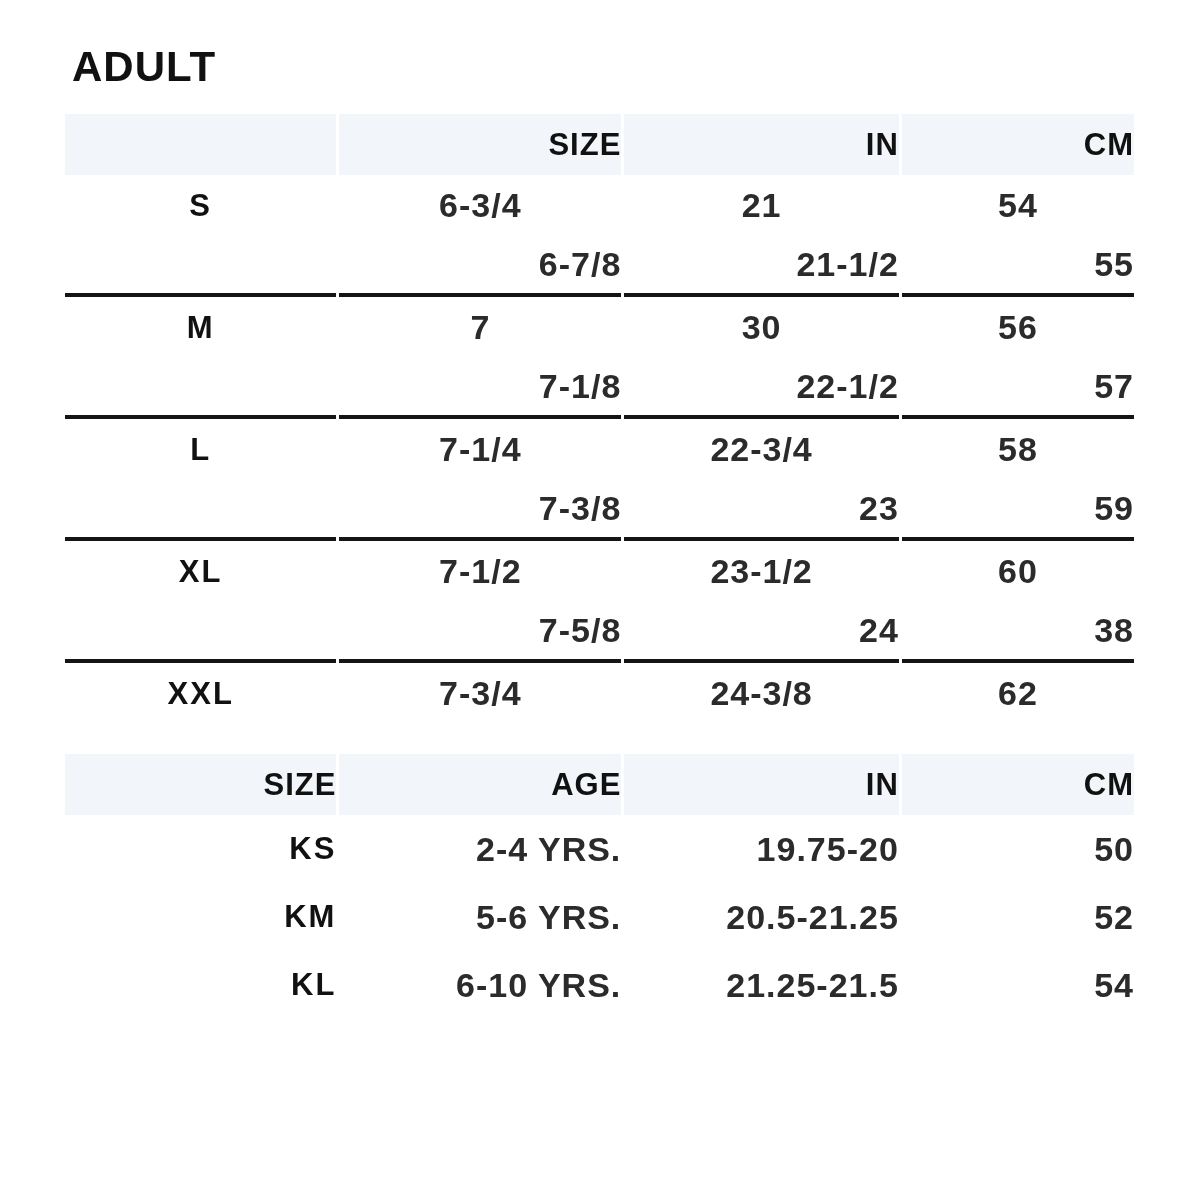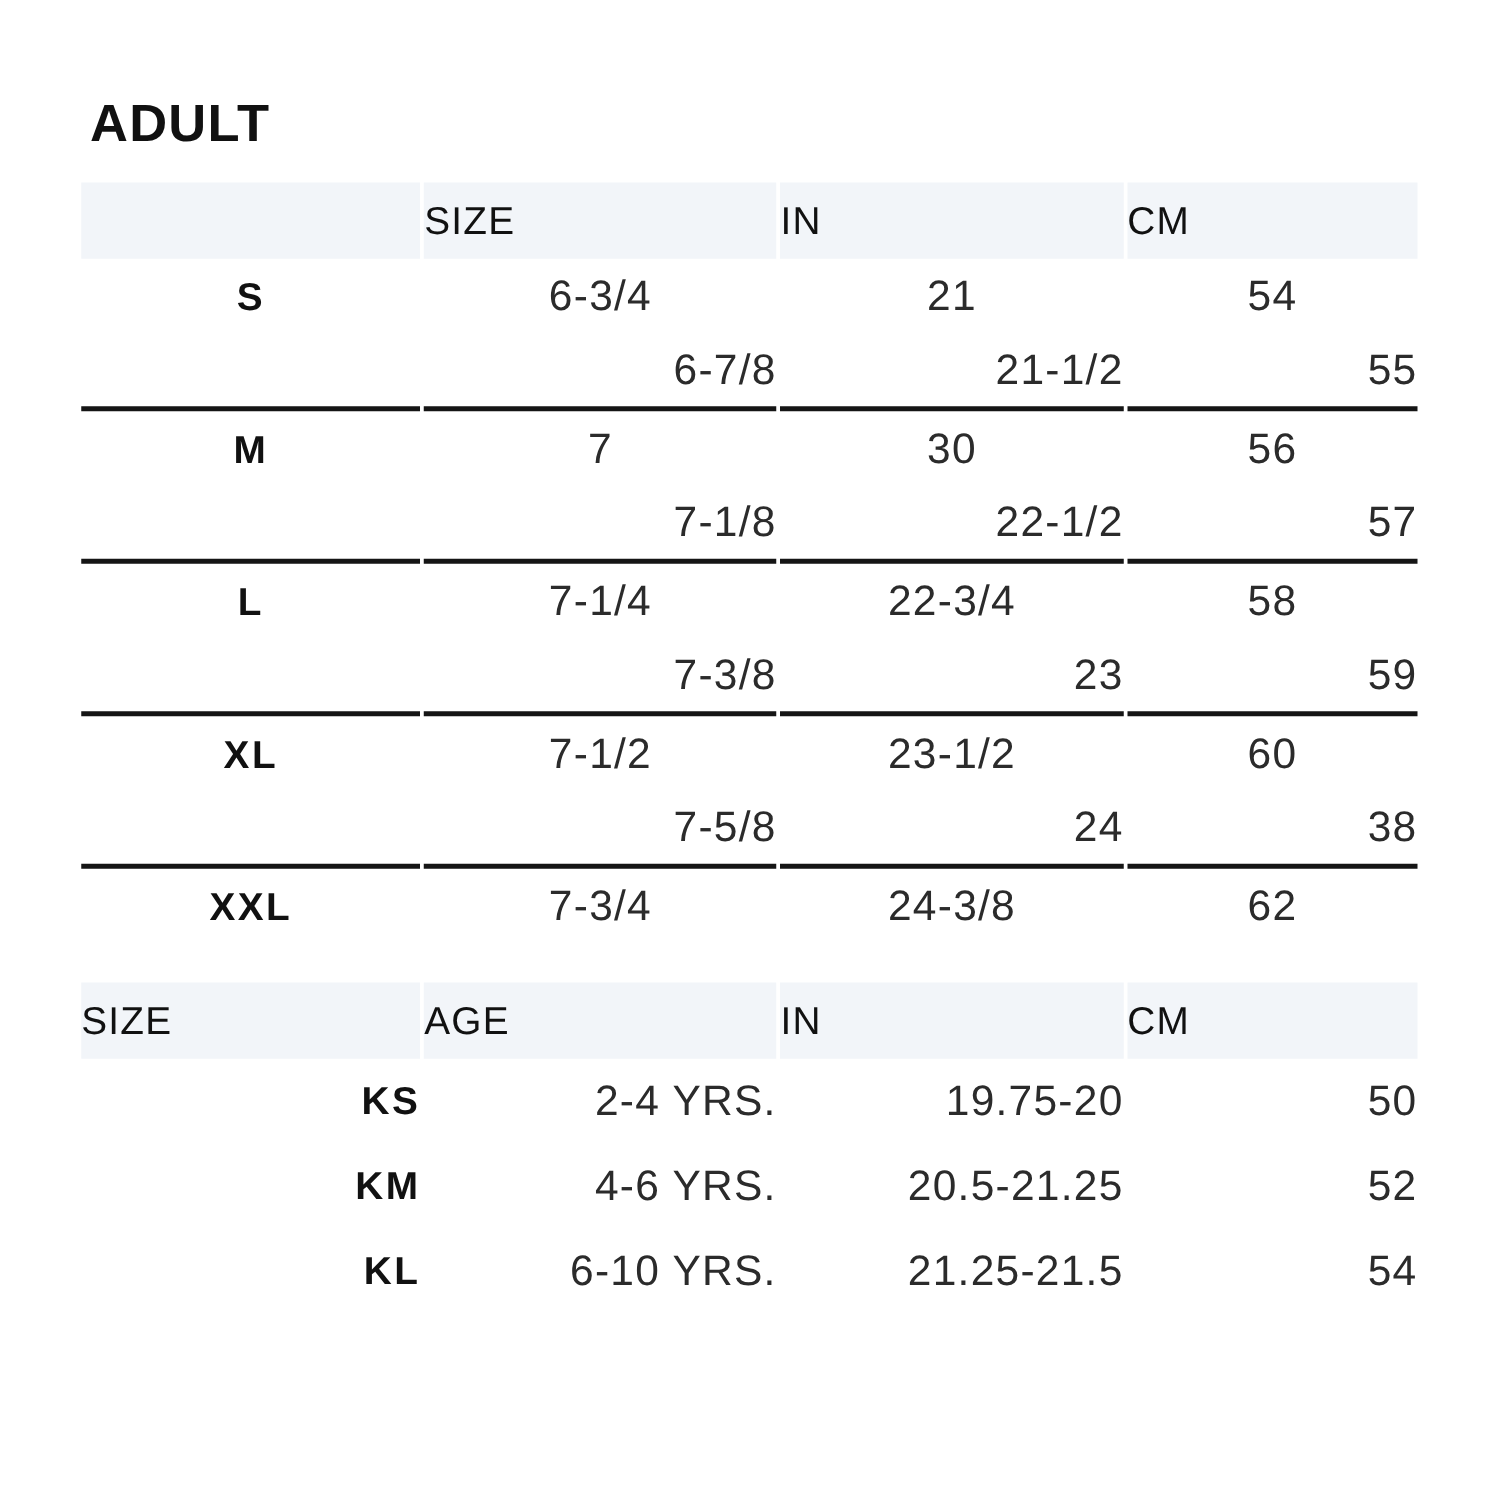--- a/index.html
+++ b/index.html
@@ -7,21 +7,20 @@
     margin: 0; padding: 0;
     width: 1200px; height: 1200px;
     background: #ffffff;
     font-family: "Liberation Sans", "DejaVu Sans", sans-serif;
     color: #111111;
     overflow: hidden;
   }
   .wrap {
     width: 1200px;
     padding: 46px 62px 0 62px;
-    margin-top: 32px;
   }
   .section-title {
     font-size: 42px;
     font-weight: 800;
     letter-spacing: 1px;
     color: #111111;
     margin: 0 0 0 10px;
     line-height: 1.0;
   }
   table.size-table {
@@ -33,33 +32,33 @@
   }
   col.c1 { width: 25.6%; }
   col.c2 { width: 26.6%; }
   col.c3 { width: 25.9%; }
   col.c4 { width: 21.9%; }
   th {
     background: #f2f5f9;
     height: 61px;
     padding: 0;
     font-size: 31px;
-    font-weight: 400;
+    font-weight: 700;
     letter-spacing: 1px;
-    text-align: left;
+    text-align: right;
     vertical-align: middle;
     color: #111111;
   }
   td {
     height: 61px;
     padding: 0;
     text-align: center;
     vertical-align: middle;
     font-size: 34px;
-    font-weight: 400;
+    font-weight: 700;
     letter-spacing: 1px;
     color: #2b2b2b;
   }
   td.lbl {
     font-size: 31px;
     font-weight: 800;
     letter-spacing: 2px;
     color: #111111;
   }
   tr.grp-end td { border-bottom: 4px solid #151515; text-align: right; }
@@ -166,21 +165,21 @@
       </thead>
       <tbody>
           <tr>
             <td class="lbl">KS</td>
             <td>2-4 YRS.</td>
             <td>19.75-20</td>
             <td>50</td>
           </tr>
           <tr>
             <td class="lbl">KM</td>
-            <td>4-6 YRS.</td>
+            <td>5-6 YRS.</td>
             <td>20.5-21.25</td>
             <td>52</td>
           </tr>
           <tr>
             <td class="lbl">KL</td>
             <td>6-10 YRS.</td>
             <td>21.25-21.5</td>
             <td>54</td>
           </tr>
         </tbody>

